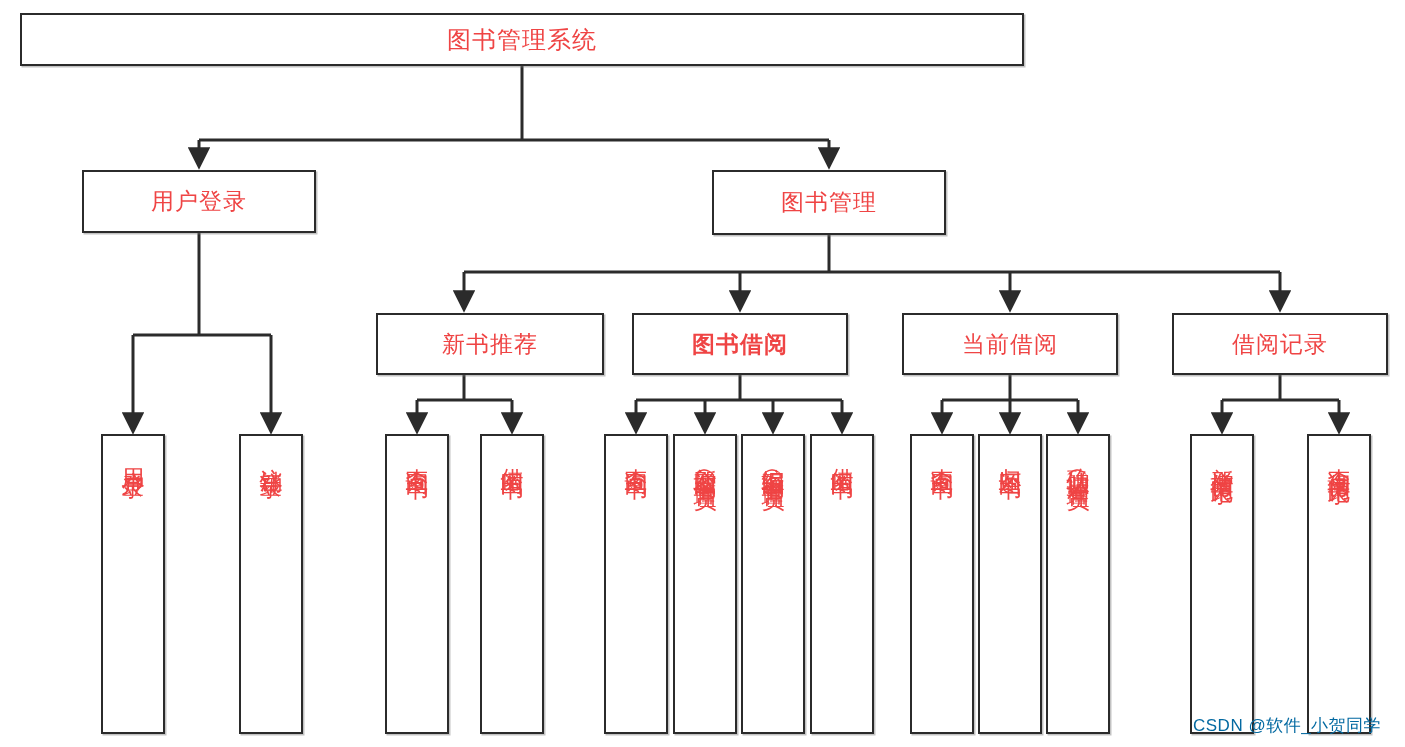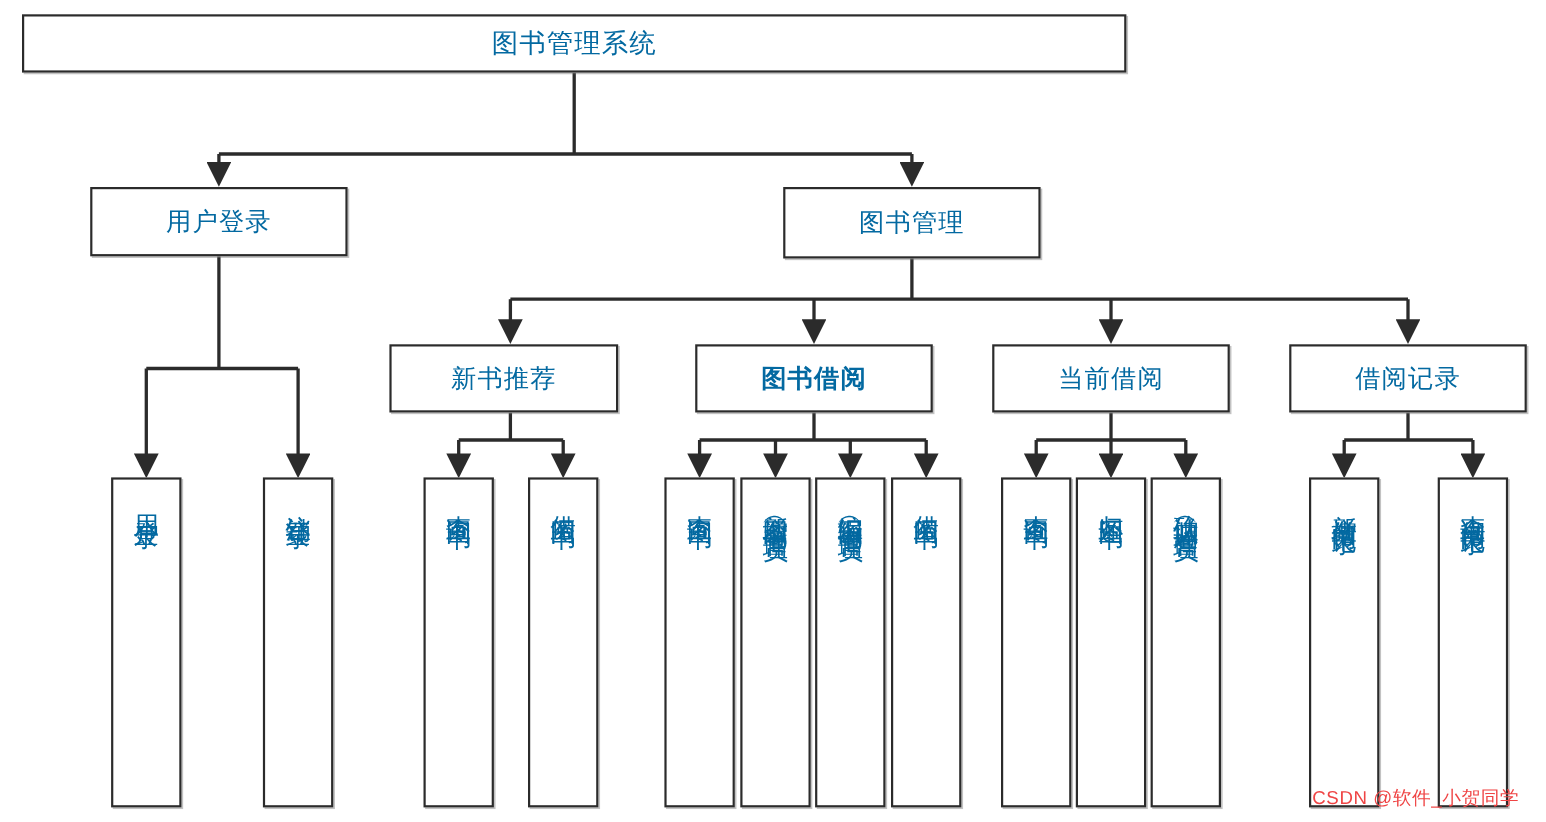--- a/index.html
+++ b/index.html
@@ -34,21 +34,21 @@
     background: #ffffff;
     display: flex;
     align-items: center;
     justify-content: center;
     box-shadow: 1.5px 1.5px 0 rgba(120,120,120,0.45);
   }
   .node .label {
     font-size: 23px;
     line-height: 1.22;
     letter-spacing: 1px;
-    color: #0369a1;
+    color: #ef4444;
     white-space: nowrap;
     text-align: left;
   }
   .node.root .label { font-size: 24px; }
   .node.leaf {
     align-items: flex-start;
     justify-content: center;
     padding-top: 14px;
   }
   .node.leaf .label {
@@ -56,21 +56,21 @@
     text-orientation: upright;
     font-size: 23px;
     line-height: 1.26;
     letter-spacing: 3px;
     white-space: normal;
     max-height: 282px;
   }
   .watermark {
     position: absolute;
     font-size: 17px;
-    color: #ef4444;
+    color: #0369a1;
     letter-spacing: 0.5px;
     white-space: nowrap;
     user-select: none;
   }
 </style>
 </head>
 <body>
 
 <div id="canvas">
 
@@ -128,21 +128,21 @@
     <span class="label">图书管理系统</span>
   </div>
 
   <div class="node" style="left:82px; top:170px; width:234px; height:63px;">
     <span class="label">用户登录</span>
   </div>
   <div class="node" style="left:712px; top:170px; width:234px; height:65px;">
     <span class="label">图书管理</span>
   </div>
 
-  <div class="node" style="left:354px; top:313px; width:208px; height:62px;">
+  <div class="node" style="left:376px; top:313px; width:228px; height:62px;">
     <span class="label">新书推荐</span>
   </div>
   <div class="node" style="left:632px; top:313px; width:216px; height:62px;font-weight:bold;">
     <span class="label">图书借阅</span>
   </div>
   <div class="node" style="left:1172px; top:313px; width:216px; height:62px;">
     <span class="label">借阅记录</span>
   </div>
   <div class="node" style="left:902px; top:313px; width:216px; height:62px;">
     <span class="label">当前借阅</span>

